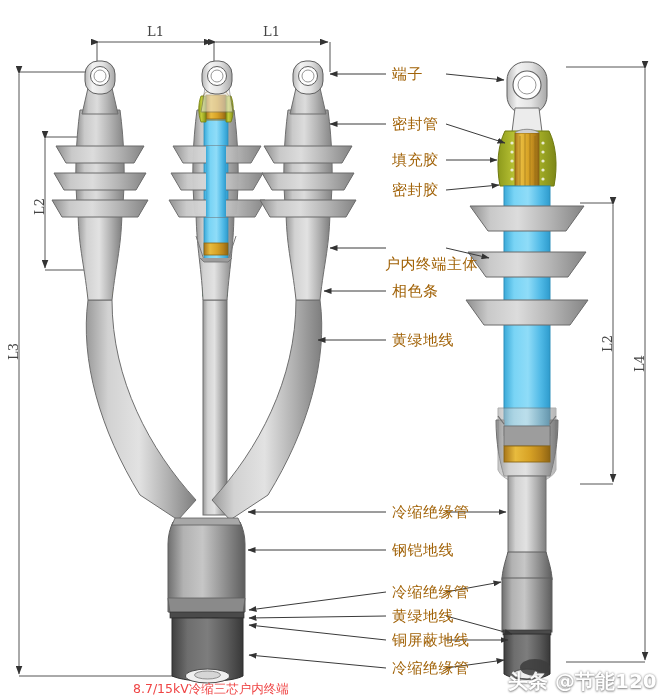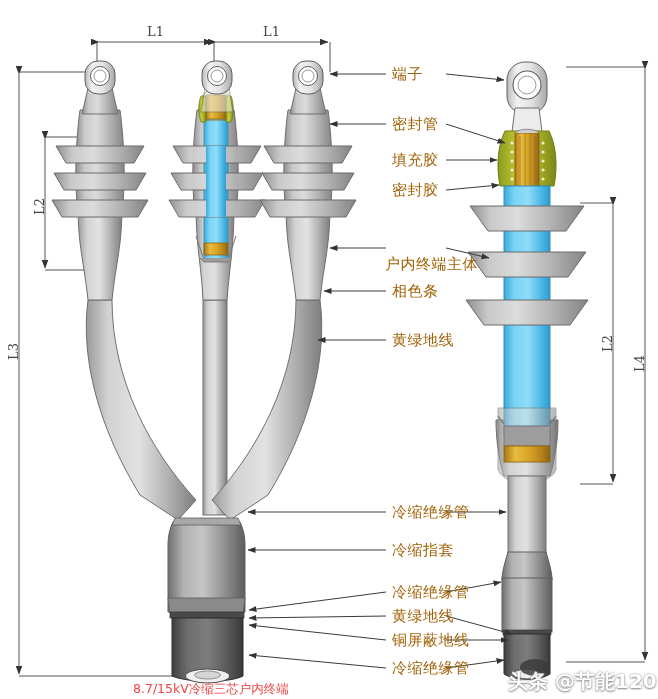--- a/index.html
+++ b/index.html
@@ -291,21 +291,21 @@
 </svg>
 
 <div class="cn" style="left:392px;top:65px">端子</div>
 <div class="cn" style="left:392px;top:115px">密封管</div>
 <div class="cn" style="left:392px;top:151px">填充胶</div>
 <div class="cn" style="left:392px;top:181px">密封胶</div>
 <div class="cn" style="left:385px;top:255px">户内终端主体</div>
 <div class="cn" style="left:392px;top:282px">相色条</div>
 <div class="cn" style="left:392px;top:331px">黄绿地线</div>
 <div class="cn" style="left:392px;top:503px">冷缩绝缘管</div>
-<div class="cn" style="left:392px;top:541px">冷缩指套</div>
+<div class="cn" style="left:392px;top:541px">钢铠地线</div>
 <div class="cn" style="left:392px;top:583px">冷缩绝缘管</div>
 <div class="cn" style="left:392px;top:607px">黄绿地线</div>
 <div class="cn" style="left:392px;top:631px">铜屏蔽地线</div>
 <div class="cn" style="left:392px;top:659px">冷缩绝缘管</div>
 
 <div class="dim" style="left:147px;top:24px">L1</div>
 <div class="dim" style="left:263px;top:24px">L1</div>
 <div class="dim dimv" style="left:32px;top:215px">L2</div>
 <div class="dim dimv" style="left:6px;top:360px">L3</div>
 <div class="dim dimv" style="left:600px;top:352px">L2</div>

